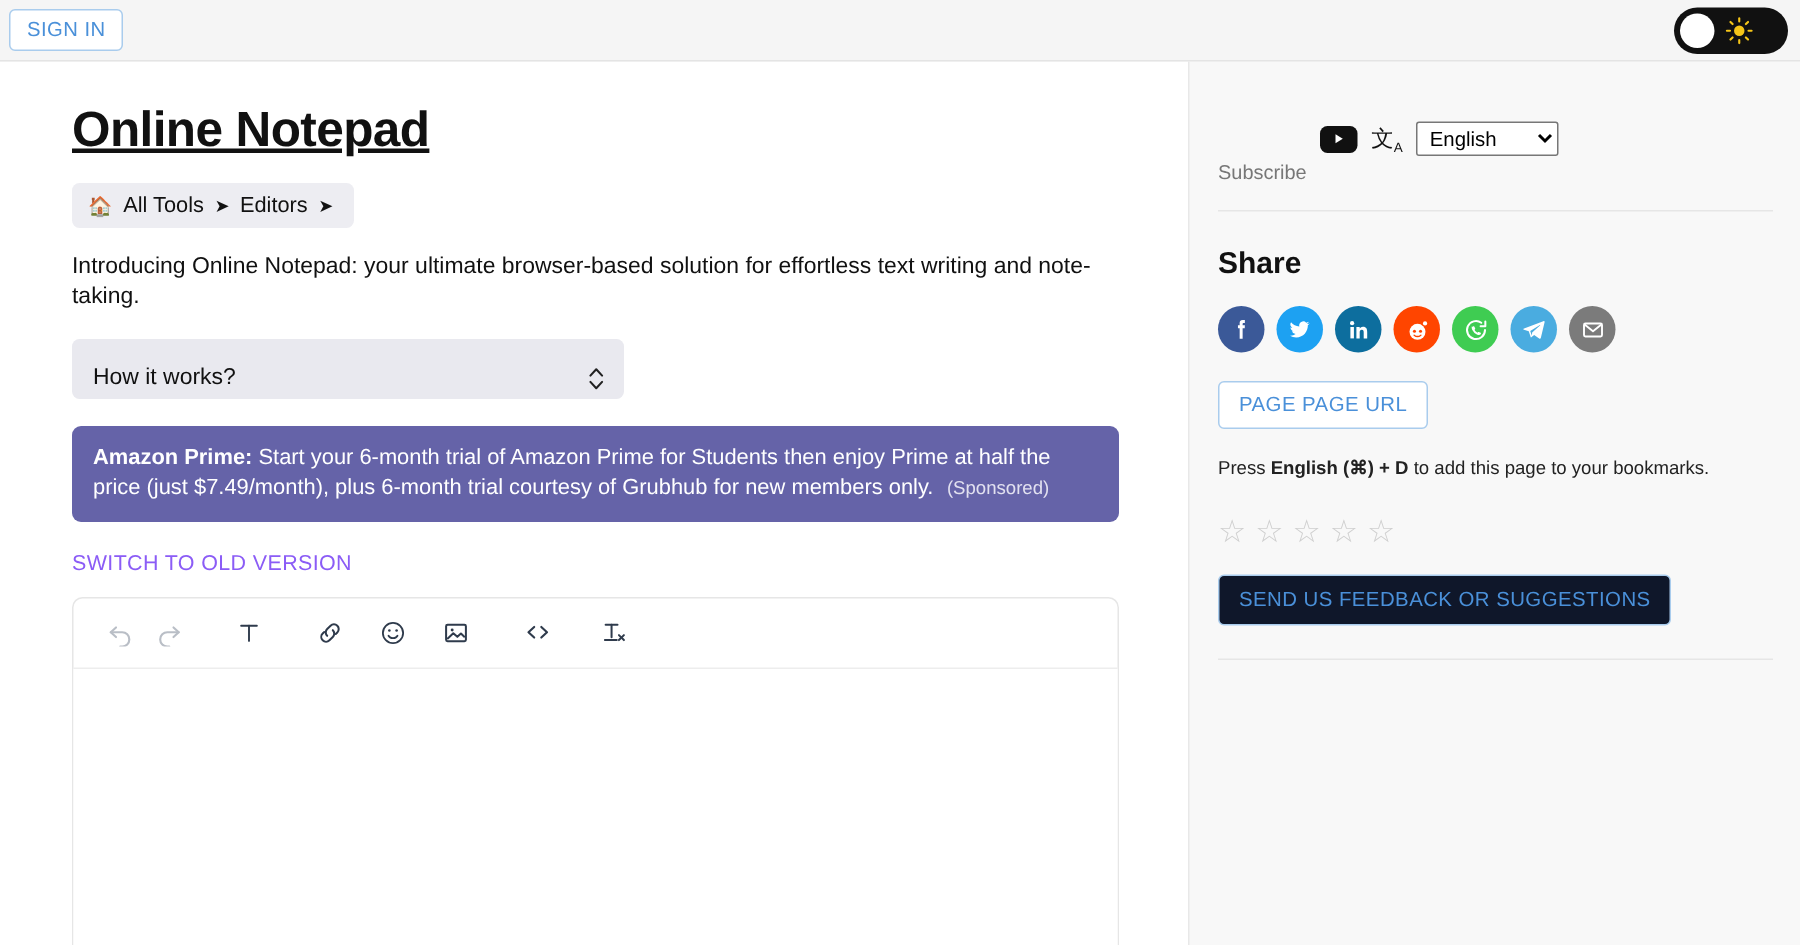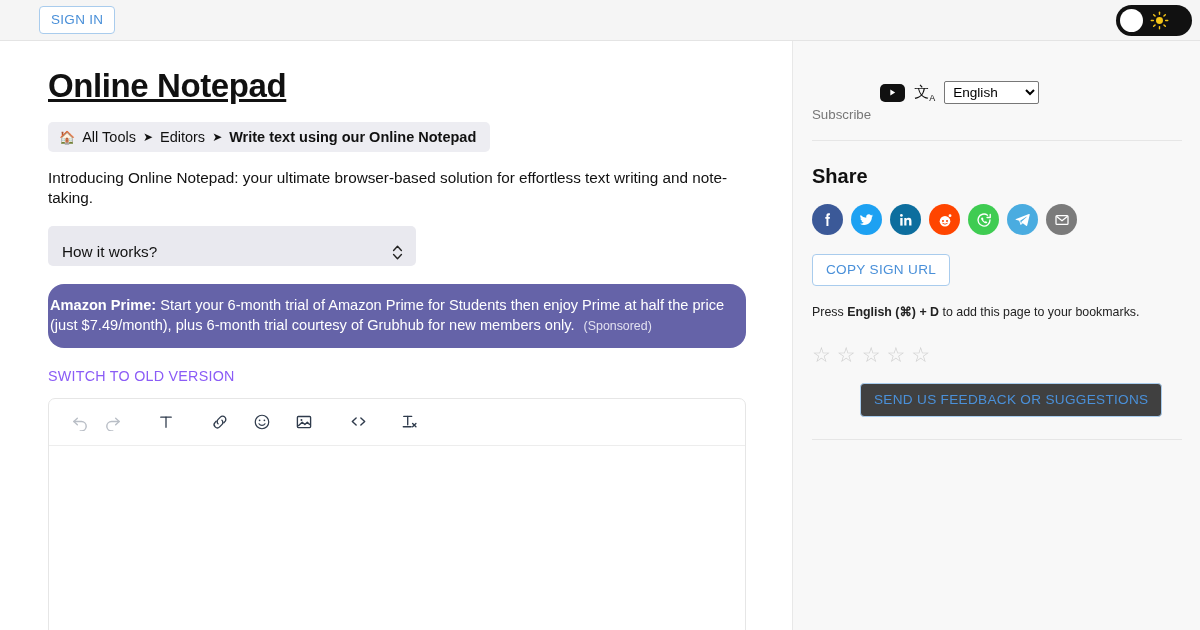--- a/index.html
+++ b/index.html
@@ -23,21 +23,20 @@
     position: absolute; left: 6px; top: 6px;
     padding: 5px 11px 6px 11px;
     font-size: 13.5px;
     letter-spacing: .3px;
     color: #4a90d9;
     background: #ffffff;
     border: 1px solid #a9cced;
     border-radius: 4px;
     cursor: pointer;
     font-family: "Liberation Sans", sans-serif;
-    margin-left: 33px;
   }
   .mode-toggle {
     position: absolute; right: 8px; top: 5px;
     width: 76px; height: 31px;
     border-radius: 16px;
     background: #111111;
     display: flex; align-items: center;
     cursor: pointer;
   }
   .mode-knob {
@@ -92,23 +91,23 @@
     padding: 12px 13px 0 14px;
     font-size: 15.3px;
     cursor: pointer;
     margin-bottom: 18px;
   }
   .chev-ud { display: flex; flex-direction: column; gap: 2px; line-height: 0; }
 
   .ad-banner {
     width: 698px;
     background: #6563a8;
-    border-radius: 16px;
+    border-radius: 6px;
     color: #ffffff;
-    padding: 12px 15px 13px 2px;
+    padding: 12px 15px 13px 14px;
     font-size: 14.6px;
     line-height: 1.32;
     margin-bottom: 19px;
     cursor: pointer;
   }
   .ad-brand { font-weight: bold; }
   .ad-sponsored { font-size: 12.4px; color: #e2e1f0; margin-left: 5px; }
 
   .old-version {
     display: inline-block;
@@ -195,27 +194,26 @@
   .bookmark-hint { font-size: 12.4px; color: #222; margin-bottom: 25px; }
   .bookmark-hint b { font-weight: bold; }
 
   .stars { display: flex; gap: 6px; margin: 0 0 18px 0; }
   .star { font-size: 21px; color: #cfcfcf; cursor: pointer; line-height: 1; }
   .feedback-btn {
     padding: 8px 13px 9px 13px;
     font-size: 13.6px;
     letter-spacing: .3px;
     color: #4a90d9;
-    background: #404040;
+    background: #0f172a;
     border: 1px solid #a9cced;
     border-radius: 4px;
     cursor: pointer;
     font-family: "Liberation Sans", sans-serif;
     margin-bottom: 22px;
-    margin-left: 48px;
   }
 </style>
 </head>
 <body>
 
 <div class="topbar">
   <button class="signin-btn">SIGN IN</button>
 
   <div class="mode-toggle">
     <div class="mode-knob"></div>
@@ -242,21 +240,20 @@
   <div class="main">
 
     <h1 class="page-title">Online Notepad</h1>
 
     <div class="breadcrumb">
       <span class="home-icon">🏠</span>
       <a class="bc-link">All Tools</a>
       <span class="bc-sep">➤</span>
       <a class="bc-link">Editors</a>
       <span class="bc-sep">➤</span>
-      <span class="bc-current">Write text using our Online Notepad</span>
     </div>
 
     <p class="intro">Introducing Online Notepad: your ultimate browser-based solution for effortless text writing and note-taking.</p>
 
     <div class="howitworks">
       <span>How it works?</span>
       <span class="chev-ud">
         <svg width="11" height="17" viewBox="0 0 11 17">
           <polyline points="1.6,6.4 5.5,2.2 9.4,6.4" fill="none" stroke="#222" stroke-width="1.4" stroke-linecap="round" stroke-linejoin="round"></polyline>
           <polyline points="1.6,10.6 5.5,14.8 9.4,10.6" fill="none" stroke="#222" stroke-width="1.4" stroke-linecap="round" stroke-linejoin="round"></polyline>
@@ -402,21 +399,21 @@
           </svg>
       </span>
       <span class="share-btn" style="background:#7b7b7b">
         <svg width="16" height="16" viewBox="0 0 24 24" fill="none" stroke="#fff" stroke-width="1.9">
             <rect x="3" y="5.5" width="18" height="13" rx="1.4"></rect>
             <polyline points="3.6,6.4 12,13.2 20.4,6.4" stroke-linejoin="round"></polyline>
           </svg>
       </span>
     </div>
 
-    <button class="copy-url-btn">COPY SIGN URL</button>
+    <button class="copy-url-btn">PAGE PAGE URL</button>
 
     <div class="bookmark-hint">
       <span>Press </span><b>English (⌘) + D</b><span> to add this page to your bookmarks.</span>
     </div>
 
 
     <div class="stars">
       <span class="star">☆</span>
       <span class="star">☆</span>
       <span class="star">☆</span>

